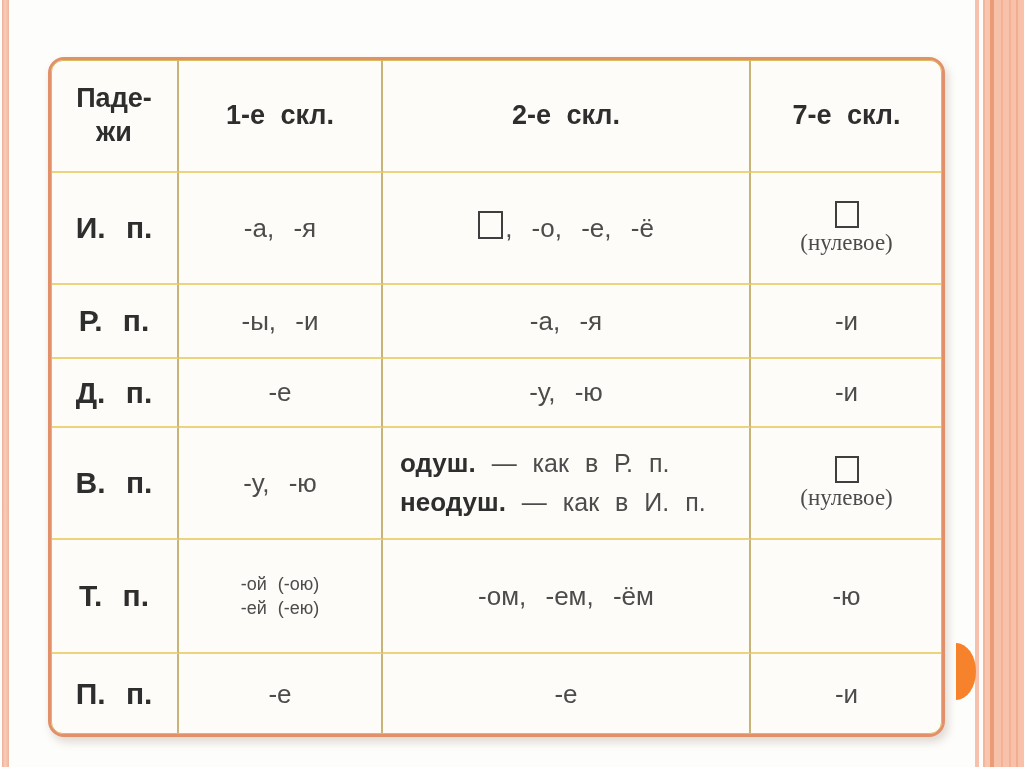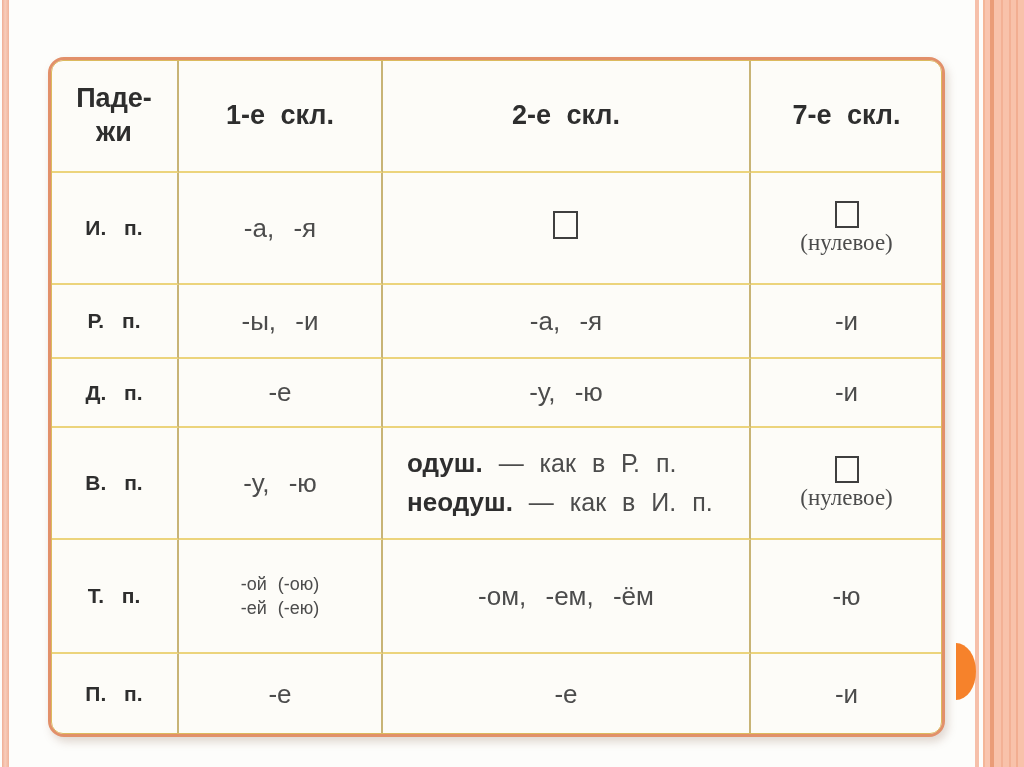--- a/index.html
+++ b/index.html
@@ -24,27 +24,27 @@
   .grid { position:absolute; inset:0; display:grid; border-radius:13px; overflow:hidden;
     grid-template-columns:128px 204px 368px 191px;
     grid-template-rows:113px 112px 74px 69px 112px 114px 80px; }
   .cell { display:flex; align-items:center; justify-content:center; flex-direction:column;
     border-right:2px solid #c8b476; border-bottom:2px solid #ecd47c; background:#fdfcf8; }
   .cell.last-col { border-right:none; }
   .cell.last-row { border-bottom:none;text-align:center; }
 
   
   .head { font-weight:bold; font-size:27px; color:#2e2e2e; word-spacing:8px; text-align:center; white-space:pre-line; line-height:1.25; }
-  .case { font-weight:bold; font-size:21px; color:#2e2e2e; word-spacing:12px; }
+  .case { font-weight:bold; font-size:30px; color:#2e2e2e; word-spacing:12px; }
   .ending { font-size:26px; color:#4c4c4c; word-spacing:12px; }
   .ending2 { font-size:18px; color:#4c4c4c; word-spacing:6px; line-height:1.35; text-align:center; }
   .note { font-size:23px; color:#4c4c4c; margin-top:2px;font-family:Liberation Serif, serif; }
   .sq { display:inline-block; width:24px; height:27px; border:2.5px solid #3f3f3f; background:transparent; }
   .sq-inline { width:25px; height:28px; vertical-align:middle; margin:0 2px 6px 0; }
-  .vp-cell { align-items:flex-start; justify-content:center; padding-left:24px; }
+  .vp-cell { align-items:flex-start; justify-content:center; padding-left:17px; }
   .vp-line { font-size:25px; color:#4c4c4c; word-spacing:9px; line-height:1.5; }
   .vp-line b { color:#2e2e2e; font-size:26px; }
   .inline-row { display:flex; align-items:center; }
 </style>
 </head>
 <body>
 
 <div class="page">
 
   <div class="left-stripe"></div>
@@ -71,20 +71,21 @@
 
       <div class="cell">
         <div class="case">И. п.</div>
       </div>
       <div class="cell">
         <div class="ending">-а, -я</div>
       </div>
       <div class="cell">
         <div class="inline-row">
           <span class="sq sq-inline"></span>
+          <span class="ending">, -о, -е, -ё</span>
         </div>
       </div>
       <div class="cell last-col">
         <span class="sq"></span>
         <div class="note">(нулевое)</div>
       </div>
 
       <div class="cell">
         <div class="case">Р. п.</div>
       </div>

